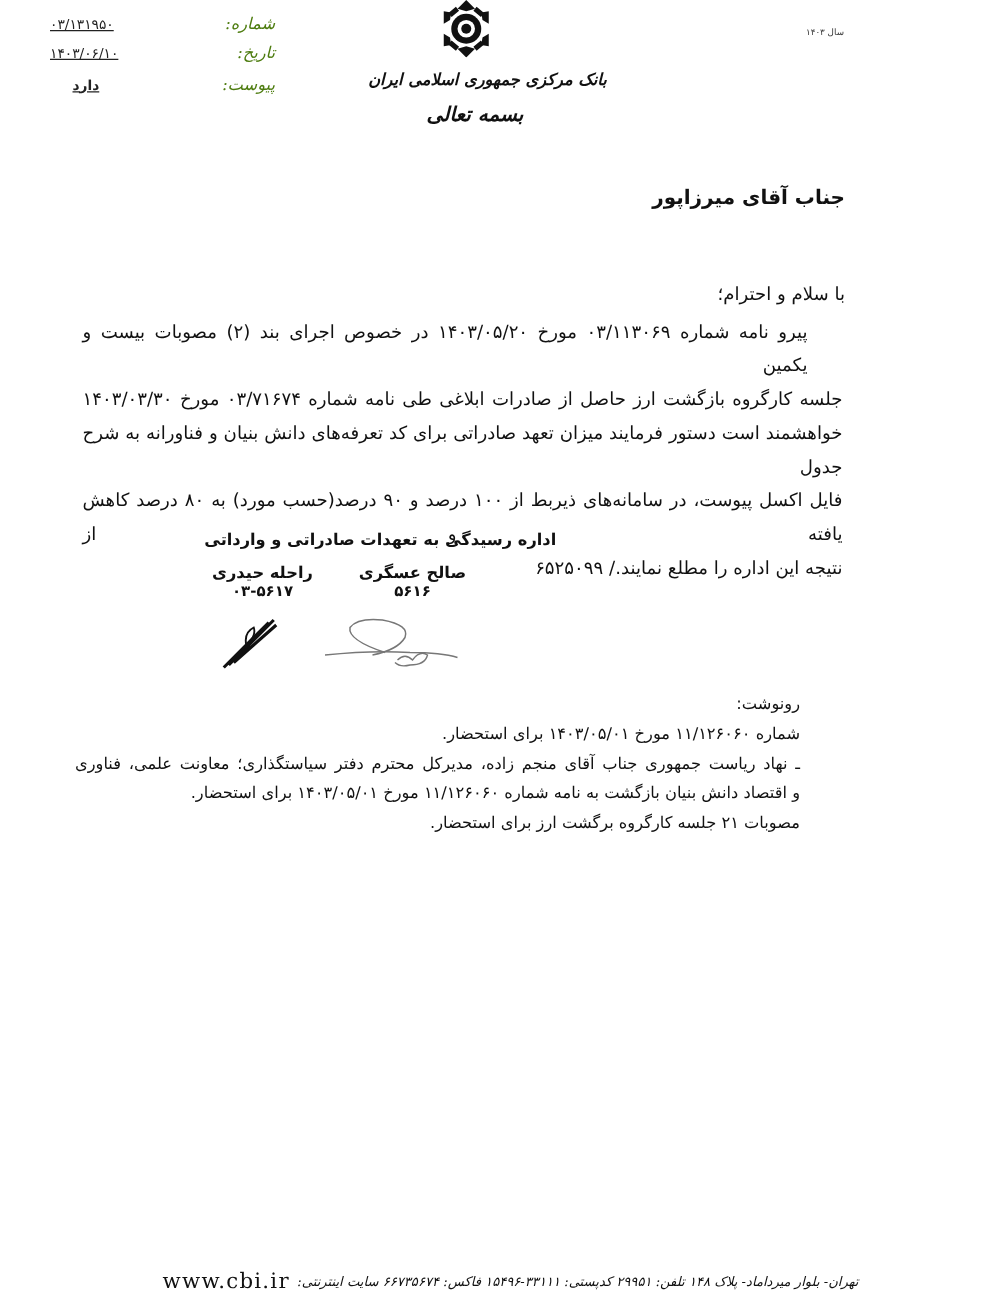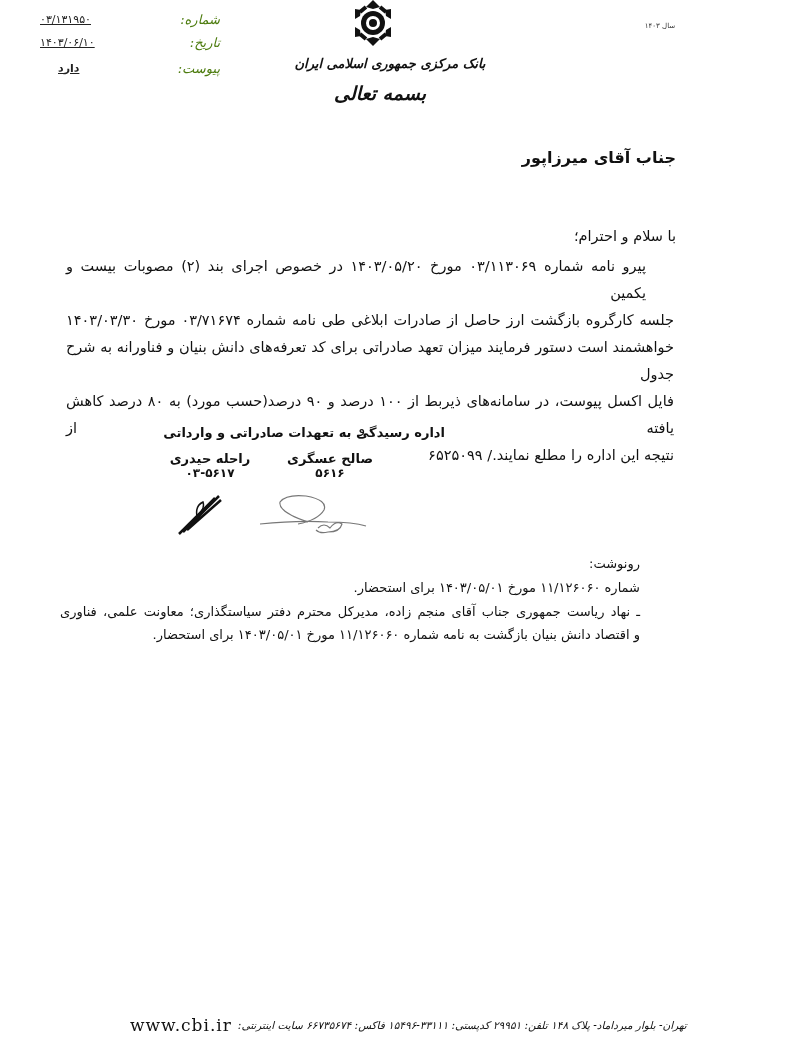--- a/index.html
+++ b/index.html
@@ -49,21 +49,21 @@
         <polygon points="7,37 7,27 12,30 13,36"></polygon>
         <polygon points="7,19 7,9 13,10 12,16"></polygon>
         <path d="M12,12 L18,7 M32,7 L38,12 M38,34 L32,39 M18,39 L12,34" stroke="#111" stroke-width="4" fill="none"></path>
         <circle cx="25" cy="23" r="12" fill="#111"></circle>
         <circle cx="25" cy="23" r="7" fill="#fff"></circle>
         <circle cx="25" cy="23" r="4" fill="#111"></circle>
       </g>
     </svg>
   </div>
   <div class="abs bank-name rtl" style="left:0; top:56px; width:200px; text-align:center; white-space:nowrap;">بانک مرکزی جمهوری اسلامی ایران</div>
-  <div class="abs calli rtl" style="left:30px; top:82px; width:120px; text-align:center; font-size:19px;">بسمه تعالی</div>
+  <div class="abs calli rtl" style="left:30px; top:82px; width:120px; text-align:center; font-size:16px;">بسمه تعالی</div>
 </div>
 
 <div class="abs rtl" style="left:580px; top:22px; width:200px;">
   <div style="font-size:7px; text-align:center; margin-right:40px; color:#333;">سال ۱۴۰۳</div>
 </div>
 
 <div class="abs rtl" style="left:380px; top:148px; width:296px; text-align:right;">
   <div class="addressee" style="height:30px;">جناب آقای میرزاپور</div>
 </div>
 
@@ -107,19 +107,20 @@
 <div class="abs rtl" style="left:500px; top:556px; width:140px; text-align:right; font-size:13px;">رونوشت:</div>
 <div class="abs rtl" style="left:60px; top:576px; width:580px;">
   <div>
     <div class="cc-line last">شماره ۱۱/۱۲۶۰۶۰ مورخ ۱۴۰۳/۰۵/۰۱ برای استحضار.</div>
   </div>
   <div>
     <div class="cc-line">ـ نهاد ریاست جمهوری جناب آقای منجم زاده، مدیرکل محترم دفتر سیاستگذاری؛ معاونت علمی، فناوری</div>
     <div class="cc-line last">و اقتصاد دانش بنیان بازگشت به نامه شماره ۱۱/۱۲۶۰۶۰ مورخ ۱۴۰۳/۰۵/۰۱ برای استحضار.</div>
   </div>
   <div>
+    <div class="cc-line last">مصوبات ۲۱ جلسه کارگروه برگشت ارز برای استحضار.</div>
   </div>
 </div>
 
 <div class="abs" style="left:130px; top:1010px; width:600px; height:30px; display:flex; align-items:center; gap:6px;">
   <span class="web" style="white-space:nowrap;">www.cbi.ir</span>
   <span class="footer rtl" style="white-space:nowrap;">تهران- بلوار میرداماد- پلاک ۱۴۸ تلفن: ۲۹۹۵۱ کدپستی: ۳۳۱۱۱-۱۵۴۹۶ فاکس: ۶۶۷۳۵۶۷۴ سایت اینترنتی:</span>
 </div>
 
 </body></html>

